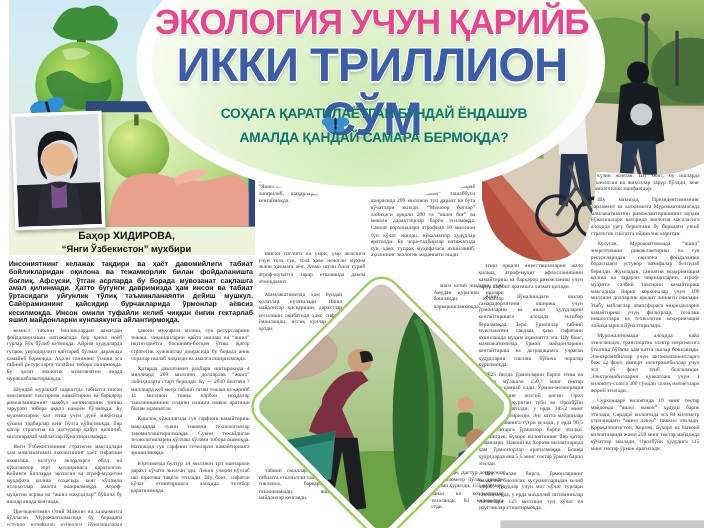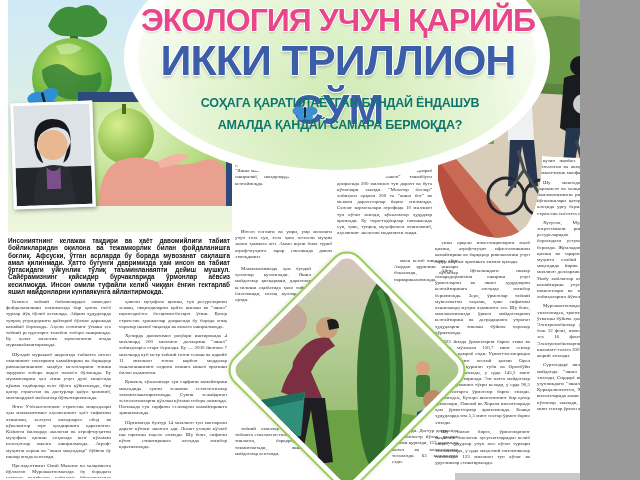--- a/index.html
+++ b/index.html
@@ -1,16 +1,16 @@
 <!DOCTYPE html>
 <html><head>
 <meta charset="utf-8">
 <style>
   html,body{margin:0;padding:0;background:#9a9a9a;}
-  .page{position:relative;width:580px;height:480px;background:#ffffff;overflow:hidden;
+  .page{position:relative;width:640px;height:480px;background:#ffffff;overflow:hidden;
         font-family:"Liberation Sans",sans-serif;}
   .abs{position:absolute;}
   
   .oval{left:126px;top:-64px;width:422px;height:242px;border-radius:50%;
         background:#ffffff;z-index:2;box-shadow:0 0 0 2px #fff;}
   .oval-green{position:absolute;left:12px;right:12px;top:10px;bottom:8px;border-radius:50%;
         background:radial-gradient(ellipse at 50% 75%, #cdeab2 0%, #e4f4d2 45%, #f7fcf0 75%, #ffffff 100%);}
   .hl1{left:130px;top:2px;width:416px;text-align:center;z-index:3;
        font-weight:800;font-size:32px;letter-spacing:-1px;color:#e8468b;
        text-shadow:-1px 0 #fff,1px 0 #fff,0 1px #fff,0 -1px #fff,0 2px 2px rgba(0,0,0,.15);}
@@ -183,20 +183,22 @@
       <path d="M16 100 L22 64 Q38 56 54 64 L60 100Z" fill="#2a2d33"></path>
       <path d="M31 62 Q38 70 45 62 L45 84 L31 84Z" fill="#7a4f8a"></path>
       <circle cx="38" cy="40" r="15" fill="#e8b890"></circle>
       <path d="M20 40 Q18 14 38 14 Q58 14 56 40 Q56 26 48 24 Q40 20 30 26 Q22 30 22 44Z" fill="#17181c"></path>
       <path d="M20 38 Q20 54 28 58 L24 46Z" fill="#17181c"></path>
       <path d="M56 38 Q56 54 48 58 L52 46Z" fill="#17181c"></path>
     </svg>
   </div>
 
   <div class="abs byline">
+    <div class="nm">Баҳор ХИДИРОВА,</div>
+    <div class="rl">“Янги Ўзбекистон” мухбири</div>
   </div>
 
   <div class="abs intro">Инсониятнинг келажак тақдири ва ҳаёт давомийлиги табиат бойликларидан оқилона ва тежамкорлик билан фойдаланишга боғлиқ. Афсуски, ўтган асрларда бу борада мувозанат сақлашга амал қилинмади. Ҳатто бугунги давримизда ҳам инсон ва табиат ўртасидаги уйғунлик тўлиқ таъминланаяпти дейиш мушкул. Сайёрамизнинг қайсидир бурчакларида ўрмонлар аёвсиз кесилмоқда. Инсон омили туфайли келиб чиққан ёнғин гектарлаб яшил майдонларни кунпаякунга айлантирмоқда.</div>
 
   <div class="abs bodytxt c1">
     <p>Бемисл табиий бойликлардан аямасдан фойдаланилиши натижасида бир қанча ноёб турлар йўқ бўлиб кетмоқда. Айрим ҳудудларда тупроқ унумдорлиги қайтариб бўлмас даражада камайиб бормоқда. Аҳоли сонининг ўсиши эса табиий ресурсларга талабни тобора оширмоқда. Бу ҳолат экологик мувозанатни янада мураккаблаштирмоқда.</p>
     <p>Шундай мураккаб шароитда табиатга инсон омилининг таъсирини камайтириш ва барқарор ривожланишнинг мақбул мезонларини топиш зарурати тобора яққол намоён бўлмоқда. Бу муаммоларни ҳал этиш учун дунё миқёсида қўшма тадбирлар кенг йўлга қўйилмоқда, бир қатор стратегия ва дастурлар қабул қилиниб, миллиардлаб маблағлар йўналтирилмоқда.</p>
     <p>Янги Ўзбекистоннинг стратегик мақсадлари ҳам мамлакатимиз аҳолисининг ҳаёт сифатини яхшилаш, келгуси авлодларга обод ва кўкаламзор юрт қолдиришга қаратилган. Кейинги йилларда экология ва атроф-муҳитни муҳофаза қилиш соҳасида кенг кўламли ислоҳотлар амалга оширилмоқда. Атроф-муҳитни асраш ва “яшил мақсадлар” бўйича бу ишлар янада кенгаяди.</p>
     <p>Президентимиз Олий Мажлис ва халқимизга йўллаган Мурожаатномасида бу борадаги устувор вазифалар қуйидаги йўналишларда белгилаб берилди.</p>
   </div>

